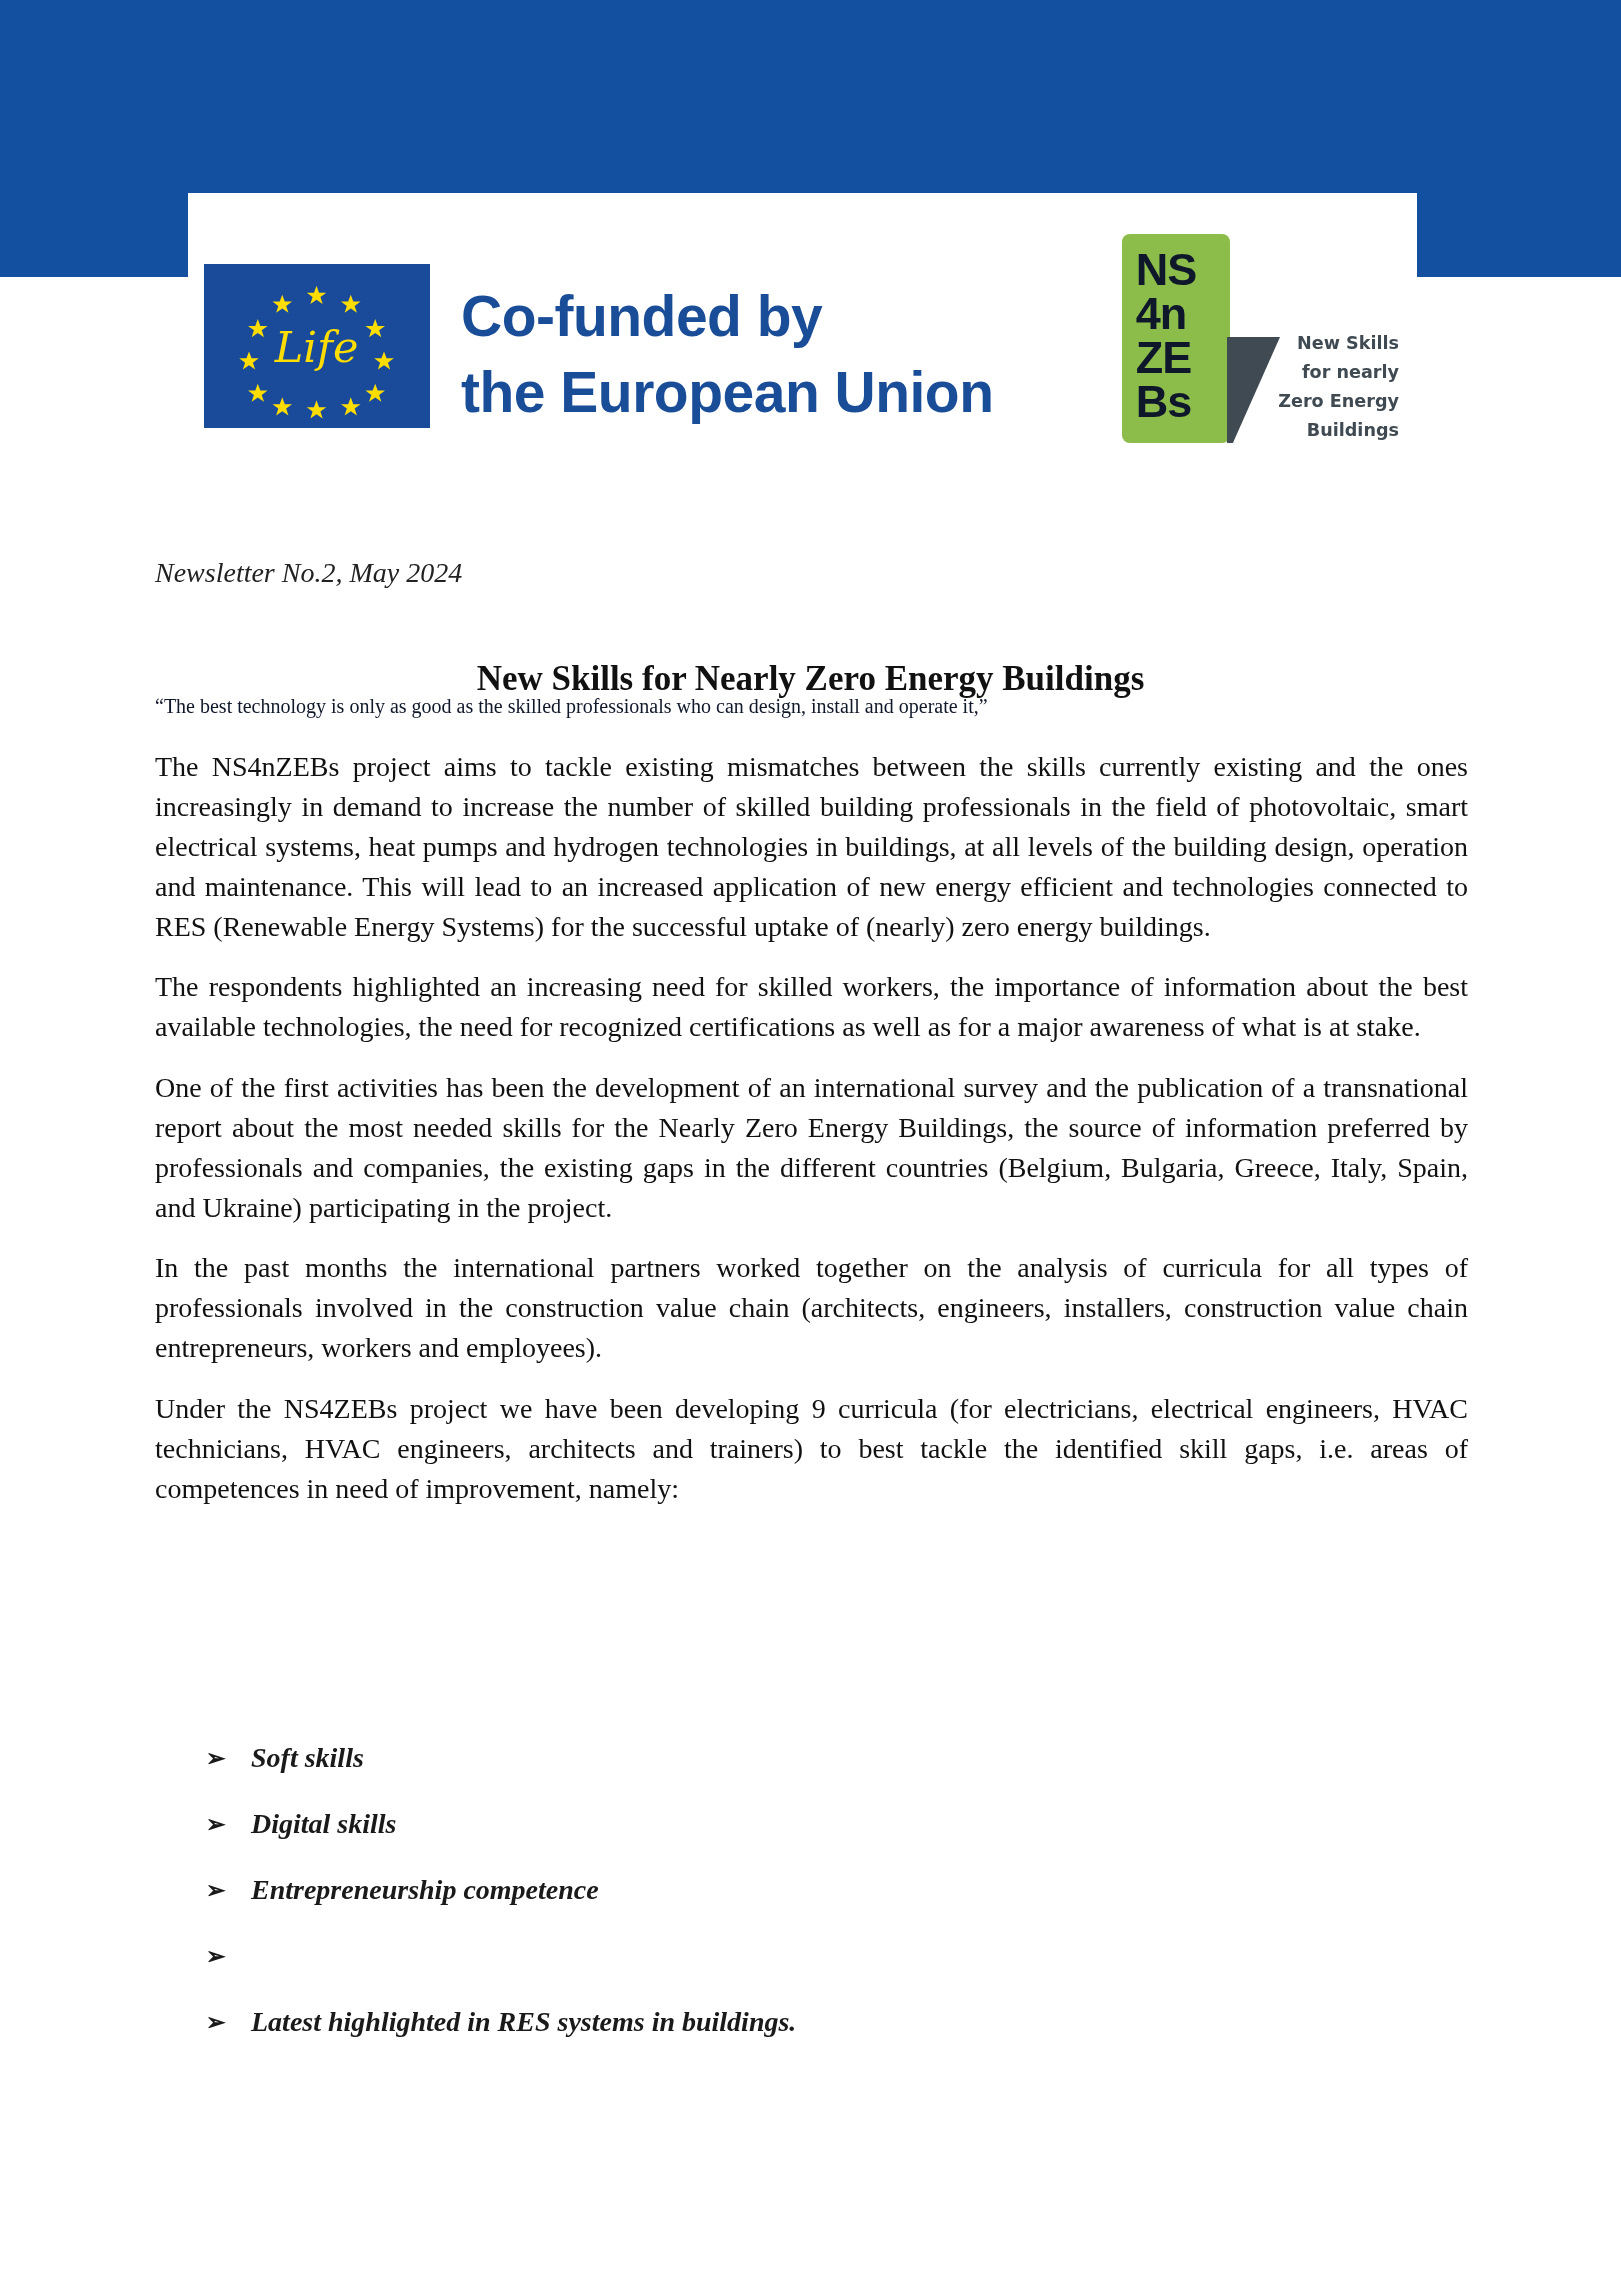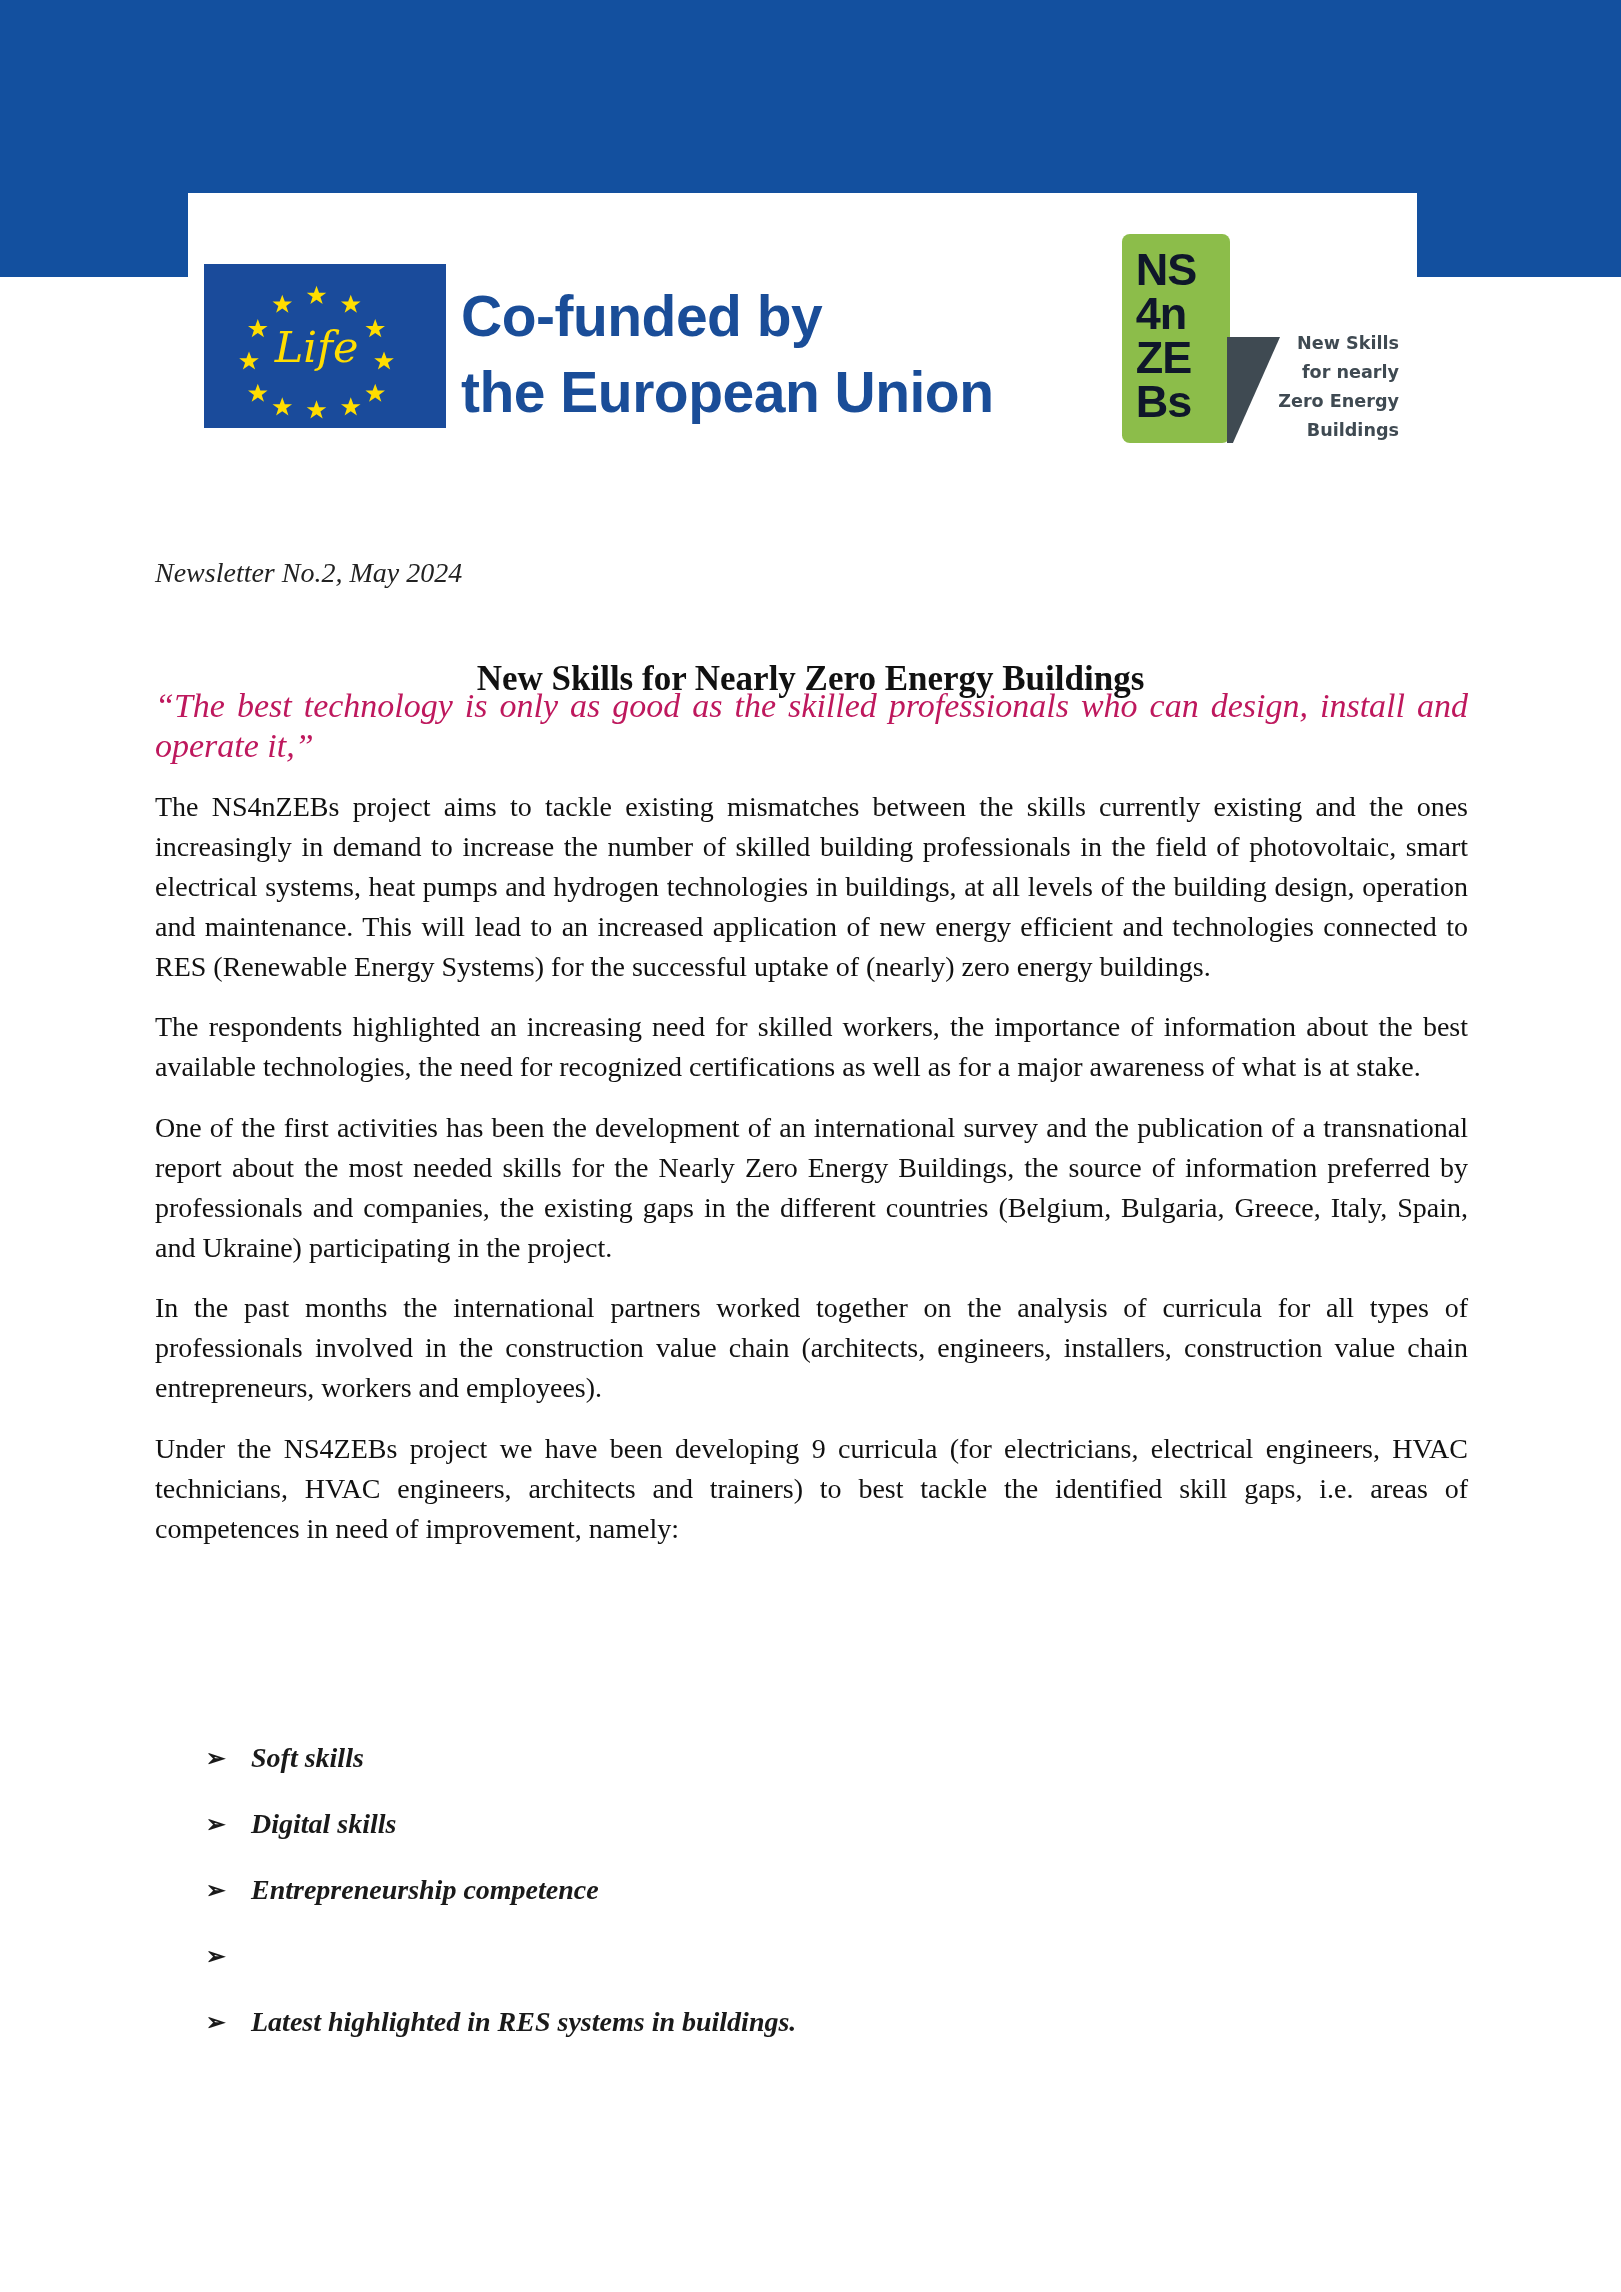--- a/index.html
+++ b/index.html
@@ -1,30 +1,30 @@
 <!DOCTYPE html>
 <html><head>
 <meta charset="utf-8">
 <style>
   html, body { margin:0; padding:0; }
   body { width:1621px; height:2293px; background:#ffffff; position:relative; overflow:hidden; font-family:"Liberation Serif", serif; color:#111; }
   .band { position:absolute; left:0; top:0; width:1621px; height:277px; background:#13509f; }
   .header-box { position:absolute; left:188px; top:193px; width:1229px; height:255px; background:#ffffff; }
-  .eu-flag { position:absolute; left:204px; top:264px; width:226px; height:164px; background:#1a4b9b;padding-left:16px; }
+  .eu-flag { position:absolute; left:204px; top:264px; width:226px; height:164px; background:#1a4b9b; }
   .eu-flag svg { position:absolute; left:0; top:0; }
   .cofunded { position:absolute; left:461px; top:278px; font-family:"Liberation Sans", sans-serif; font-weight:bold; font-size:57px; line-height:76px; color:#1a4d98; letter-spacing:-0.5px; }
   .ns-logo { position:absolute; left:1122px; top:234px; width:108px; height:209px; background:#8cbd4a; border-radius:7.8px; }
   .ns-logo .ns-letters { position:absolute; left:13.7px; top:13.7px; width:84px; font-family:"Liberation Sans", sans-serif; font-weight:bold; color:#0f172a; font-size:45px; line-height:44px; letter-spacing:-1px; }
   .ns-slant { position:absolute; left:1227px; top:337px; }
   .ns-tagline { position:absolute; left:1264px; top:329px; width:135px; text-align:right; font-family:"DejaVu Sans", sans-serif; font-weight:bold; font-size:17.6px; line-height:29px; color:#3f4a52; }
   .issue { position:absolute; left:155px; top:557px; font-style:italic; font-size:28px; color:#222;text-align:center; }
   .title { position:absolute; left:0; width:1621px; top:619px; text-align:center; font-weight:bold; font-size:35px; color:#111;margin-top:40px; }
   .content { position:absolute; left:155px; width:1313px; top:686px; font-size:28px; line-height:40px; text-align:justify; }
   .content p { margin:0 0 20.6px 0; }
-  .content p.quote { font-style:italic; font-size:34px; color:#be185d; }
+  .content p.quote { font-size:20px; color:#0f172a; }
   .content p.q1 { margin-bottom:20.6px; }
   .bullets { list-style:none; margin:0; padding:0; position:absolute; left:206px; top:1725px; }
   .bullets li { height:66px; display:flex; align-items:center; font-style:italic; font-weight:bold; font-size:28px; color:#1a1a1a; }
   .bullets .arrow { width:45px; display:inline-block; font-style:normal; font-size:23.5px; }
 </style>
 </head>
 <body>
 
 <div class="band"></div>
 <div class="header-box"></div>

